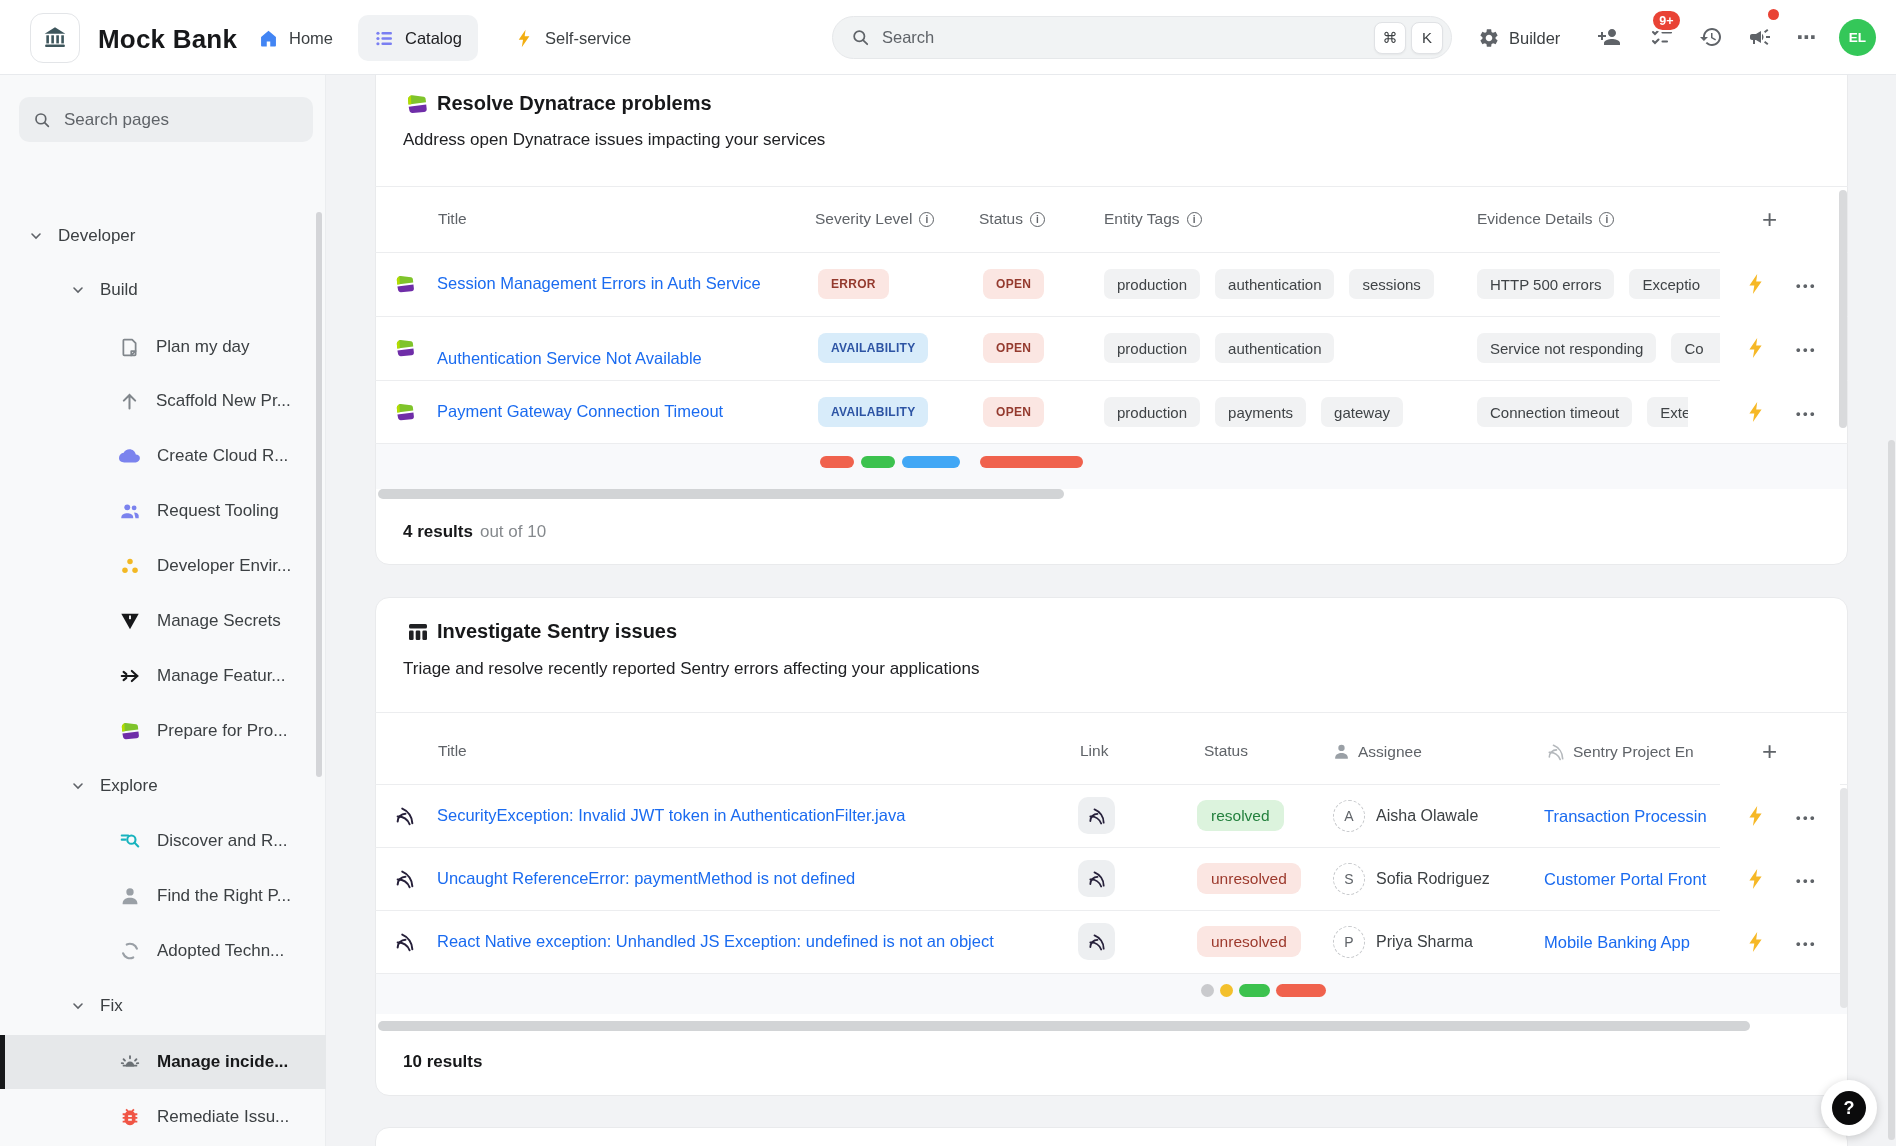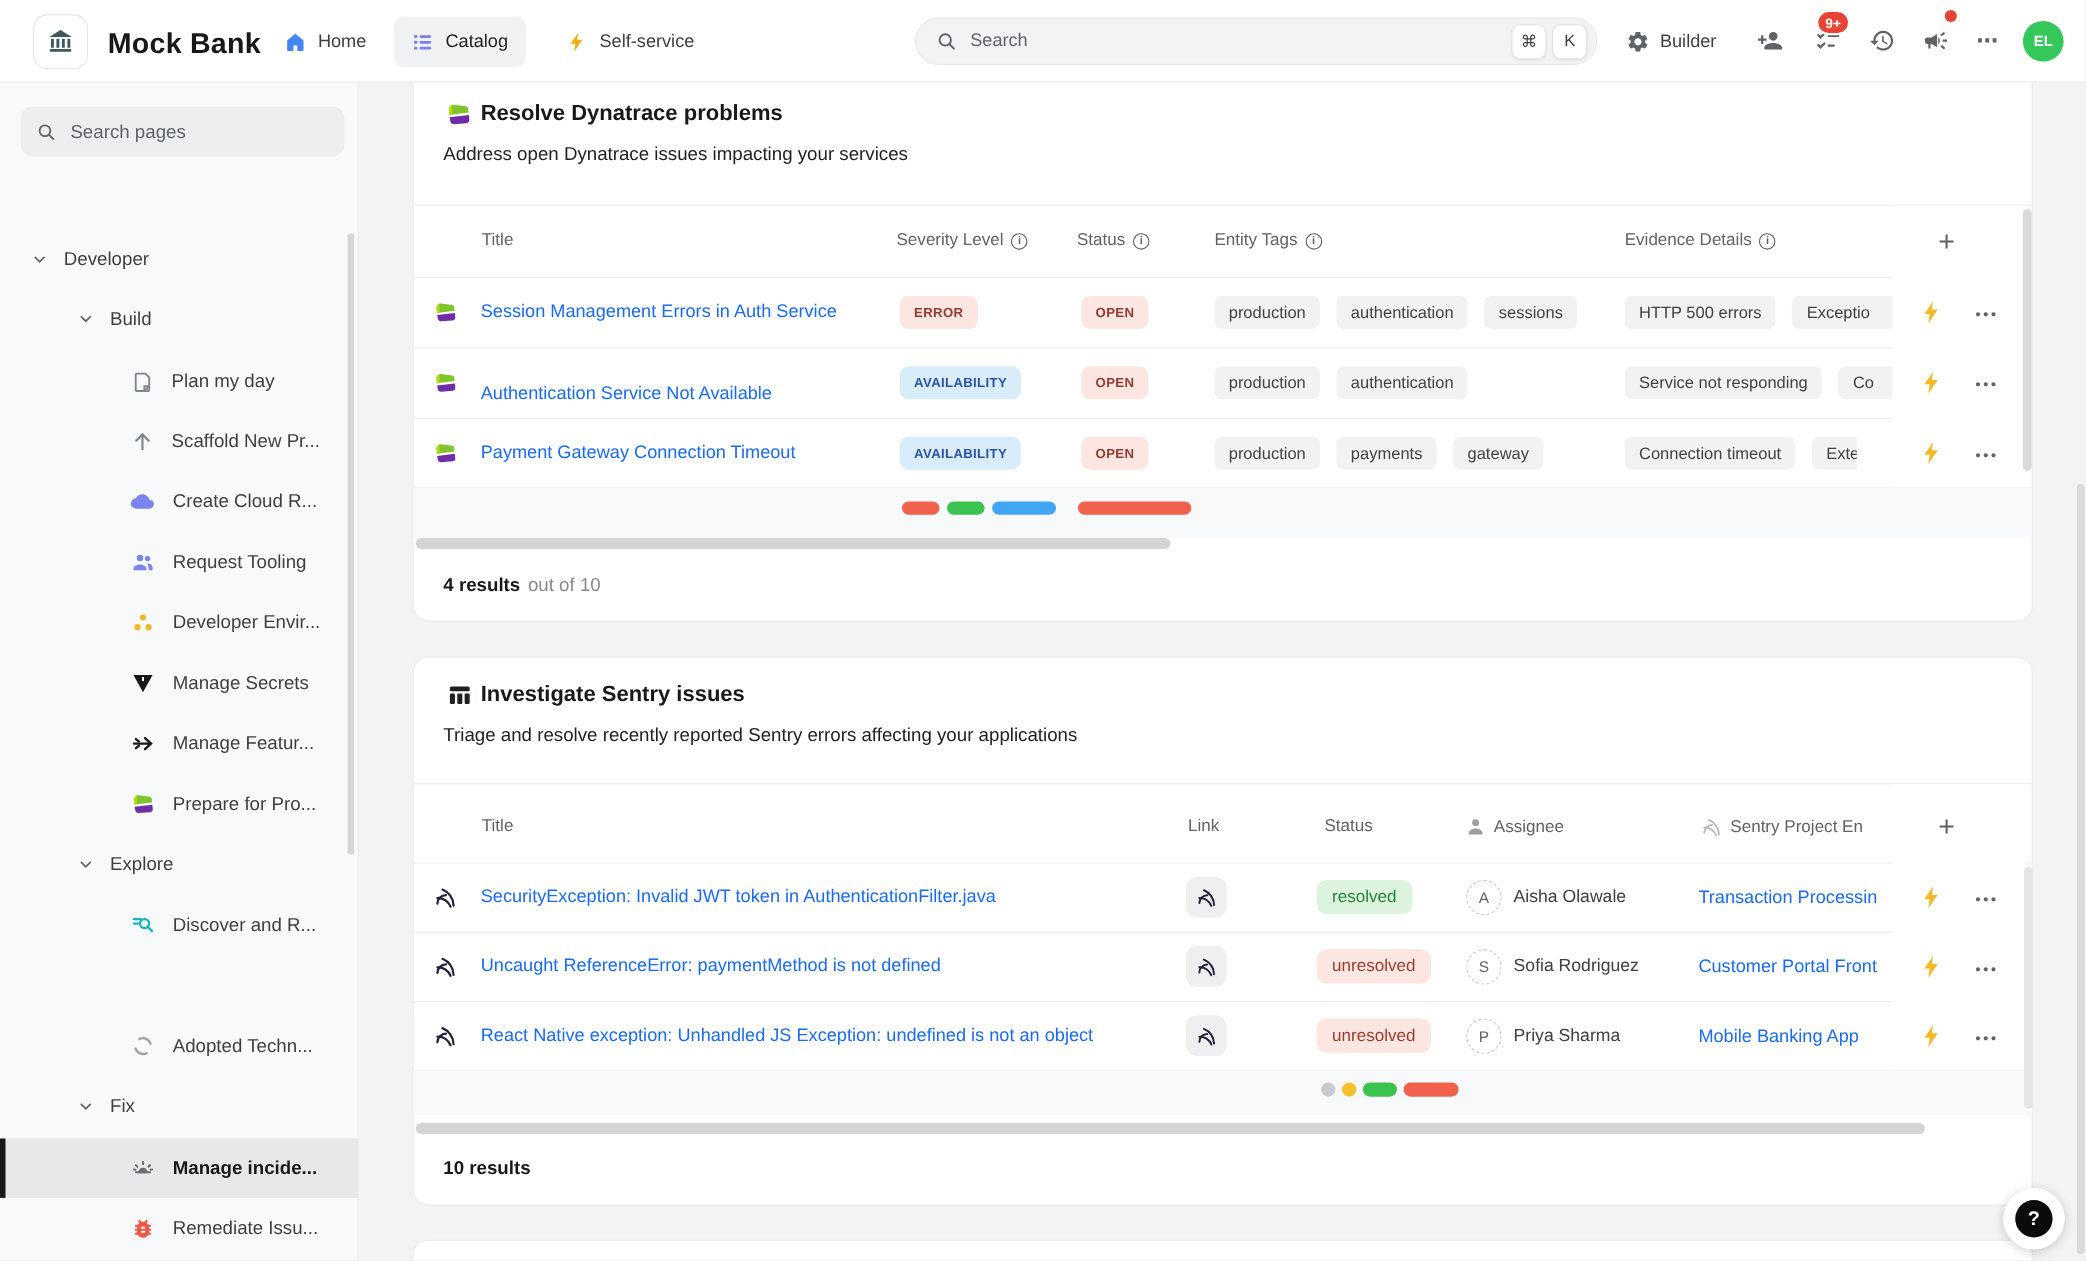--- a/index.html
+++ b/index.html
@@ -521,20 +521,27 @@
       <span class="lbl">Explore</span>
     </div>
     <div class="srow ind2" style="top:743px;">
       <svg width="22" height="22" viewBox="0 0 24 24" fill="none" stroke="#18b3be" stroke-width="2.3" stroke-linecap="round">
           <path d="M3 6h7M3 10.5h4"></path>
           <circle cx="13.5" cy="10.5" r="4.5"></circle>
           <path d="m17 14 4 4"></path>
         </svg>
       <span class="lbl">Discover and R...</span>
     </div>
+    <div class="srow ind2" style="top:798px;">
+      <svg width="22" height="22" viewBox="0 0 24 24" fill="#9aa0a6">
+          <circle cx="12" cy="7.5" r="4"></circle>
+          <path d="M4 20c0-4 4-6 8-6s8 2 8 6v1H4z"></path>
+        </svg>
+      <span class="lbl">Find the Right P...</span>
+    </div>
     <div class="srow ind2" style="top:853px;">
       <svg width="22" height="22" viewBox="0 0 24 24" fill="none" stroke="#9aa0a6" stroke-width="2.4" stroke-linecap="round">
           <path d="M19.5 9.5a8 8 0 0 0-11-4.6"></path>
           <path d="M4.5 14.5a8 8 0 0 0 11 4.6"></path>
         </svg>
       <span class="lbl">Adopted Techn...</span>
     </div>
 
     <div class="srow ind1" style="top:908px;">
       <svg width="16" height="16" viewBox="0 0 24 24" fill="none" stroke="#5f6368" stroke-width="2.4" stroke-linecap="round">

